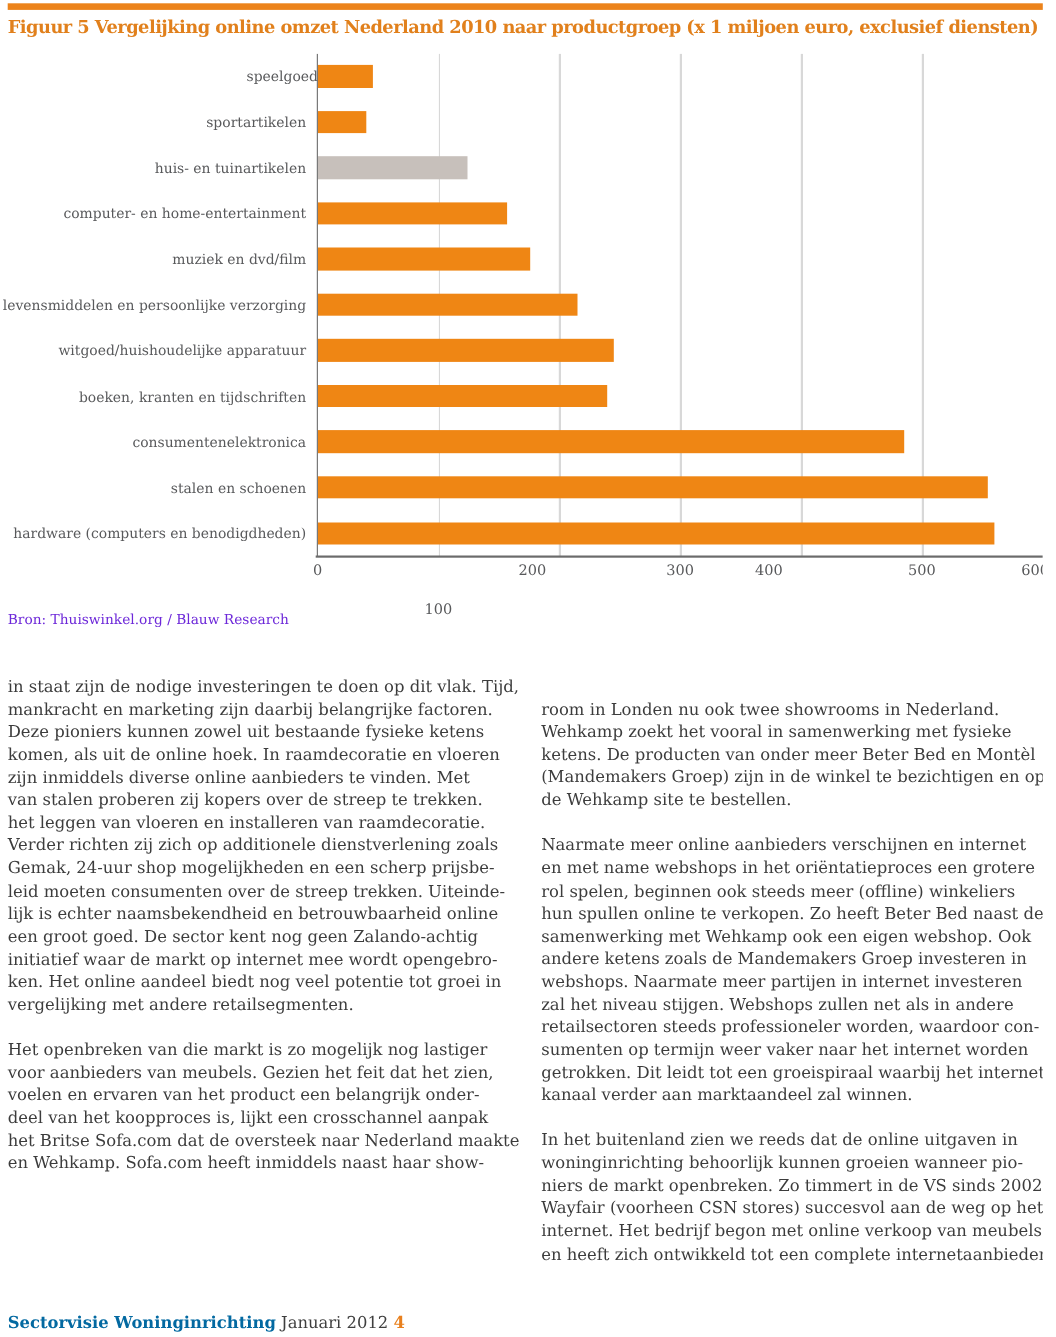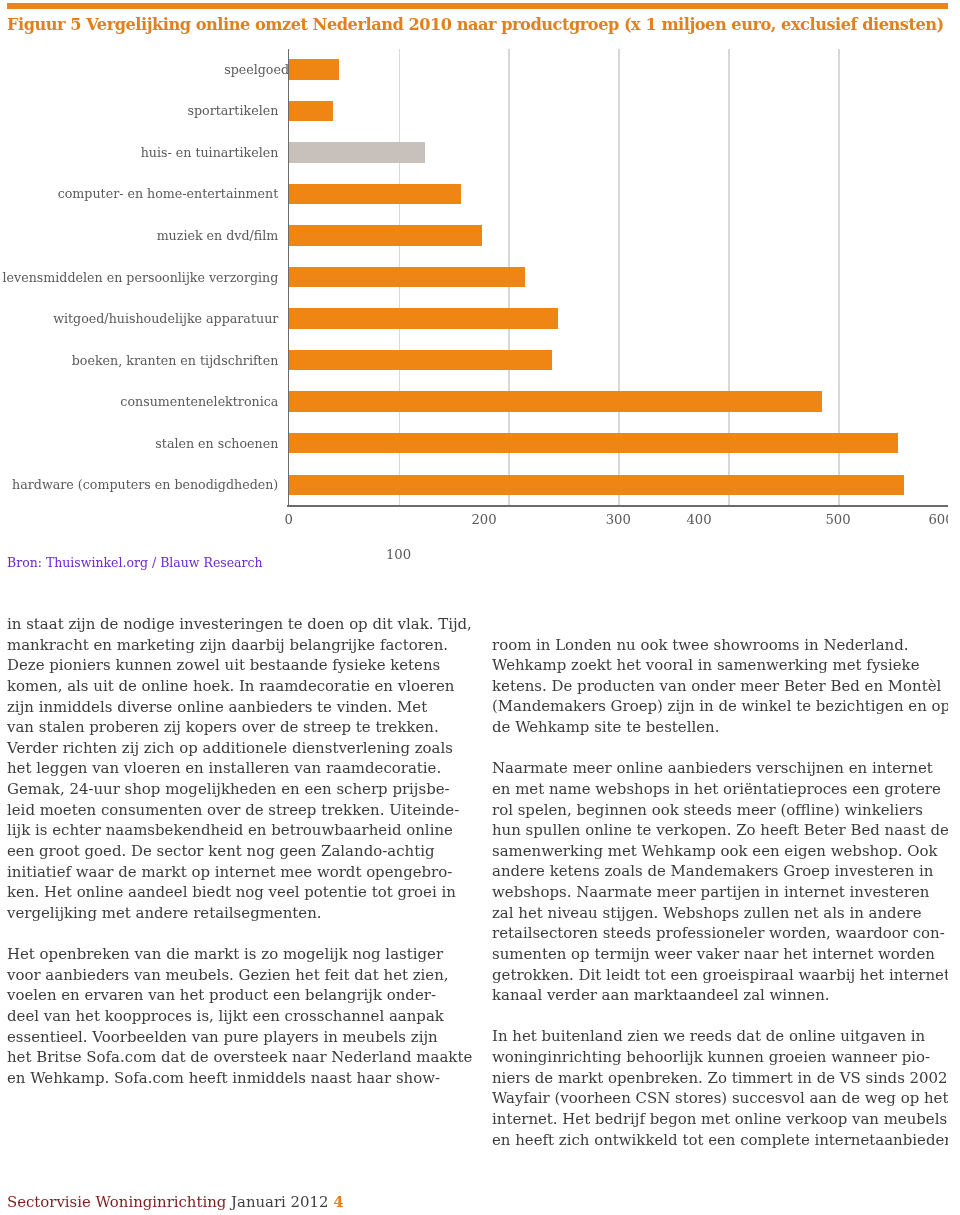--- a/index.html
+++ b/index.html
@@ -31,21 +31,21 @@
   .colL{left:7px;top:614px;width:470px;}
   .colR{left:492px;top:634.6px;width:470px;}
   .ln{white-space:nowrap;height:20.63px;}
   .h-pion{font-family:"DejaVu Serif",serif;font-weight:bold;font-size:15.7px;color:#E07C17;
           height:20.63px;line-height:20.9px;white-space:nowrap;}
   .para{margin:0;}
   .pgap{height:20.63px;}
 
   .footer{position:absolute;left:7px;top:1193px;font-family:"DejaVu Serif",serif;
           font-size:14.9px;color:#3f3f3f;white-space:nowrap;}
-  .footer .pub{color:#7f1d1d;font-weight:normal;}
+  .footer .pub{color:#0369a1;font-weight:bold;}
   .footer .pg{color:#E8801E;font-weight:bold;}
 </style>
 </head>
 <body>
 
 <div class="page">
 
   <div class="rule"></div>
   <div class="fig-title">Figuur 5 Vergelijking online omzet Nederland 2010 naar productgroep (x 1 miljoen euro, exclusief diensten)</div>
 
@@ -92,37 +92,36 @@
   <div class="source">Bron: Thuiswinkel.org / Blauw Research</div>
 
   <div class="col colL" id="colL">
       <div class="para">
         <div class="ln">in staat zijn de nodige investeringen te doen op dit vlak. Tijd,</div>
         <div class="ln">mankracht en marketing zijn daarbij belangrijke factoren.</div>
         <div class="ln">Deze pioniers kunnen zowel uit bestaande fysieke ketens</div>
         <div class="ln">komen, als uit de online hoek. In raamdecoratie en vloeren</div>
         <div class="ln">zijn inmiddels diverse online aanbieders te vinden. Met</div>
         <div class="ln">van stalen proberen zij kopers over de streep te trekken.</div>
+        <div class="ln">het leggen van vloeren en installeren van raamdecoratie.</div>
         <div class="ln">Verder richten zij zich op additionele dienstverlening zoals</div>
-        <div class="ln">het leggen van vloeren en installeren van raamdecoratie.</div>
         <div class="ln">Gemak, 24-uur shop mogelijkheden en een scherp prijsbe-</div>
         <div class="ln">leid moeten consumenten over de streep trekken. Uiteinde-</div>
         <div class="ln">lijk is echter naamsbekendheid en betrouwbaarheid online</div>
         <div class="ln">een groot goed. De sector kent nog geen Zalando-achtig</div>
         <div class="ln">initiatief waar de markt op internet mee wordt opengebro-</div>
         <div class="ln">ken. Het online aandeel biedt nog veel potentie tot groei in</div>
         <div class="ln">vergelijking met andere retailsegmenten.</div>
       </div>
       <div class="pgap"></div>
       <div class="para">
         <div class="ln">Het openbreken van die markt is zo mogelijk nog lastiger</div>
         <div class="ln">voor aanbieders van meubels. Gezien het feit dat het zien,</div>
         <div class="ln">voelen en ervaren van het product een belangrijk onder-</div>
         <div class="ln">deel van het koopproces is, lijkt een crosschannel aanpak</div>
-        <div class="ln">essentieel. Voorbeelden van pure players in meubels zijn</div>
         <div class="ln">het Britse Sofa.com dat de oversteek naar Nederland maakte</div>
         <div class="ln">en Wehkamp. Sofa.com heeft inmiddels naast haar show-</div>
       </div>
     </div>
   <div class="col colR" id="colR">
       <div class="para">
         <div class="ln">room in Londen nu ook twee showrooms in Nederland.</div>
         <div class="ln">Wehkamp zoekt het vooral in samenwerking met fysieke</div>
         <div class="ln">ketens. De producten van onder meer Beter Bed en Montèl</div>
         <div class="ln">(Mandemakers Groep) zijn in de winkel te bezichtigen en op</div>

